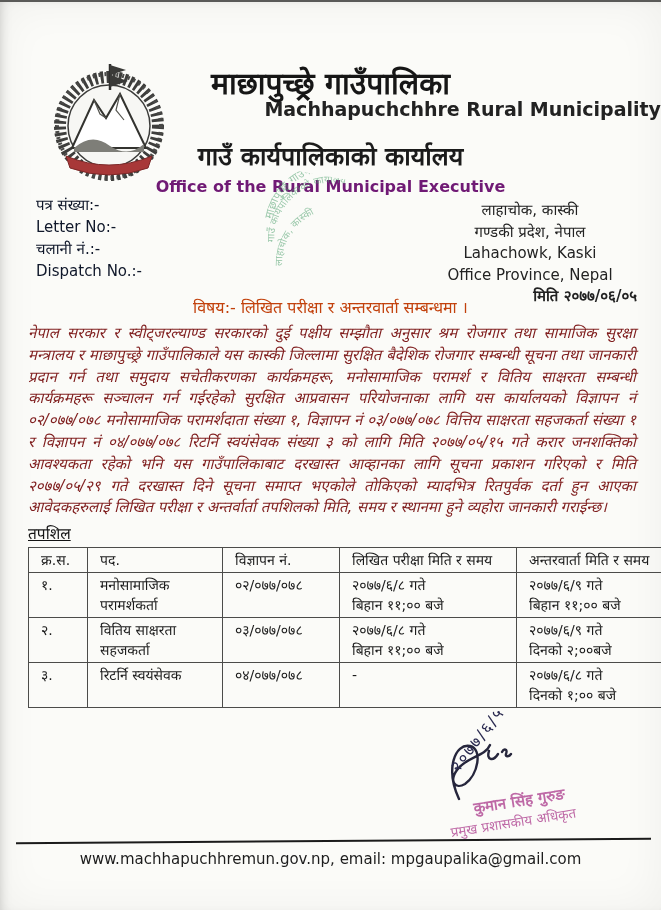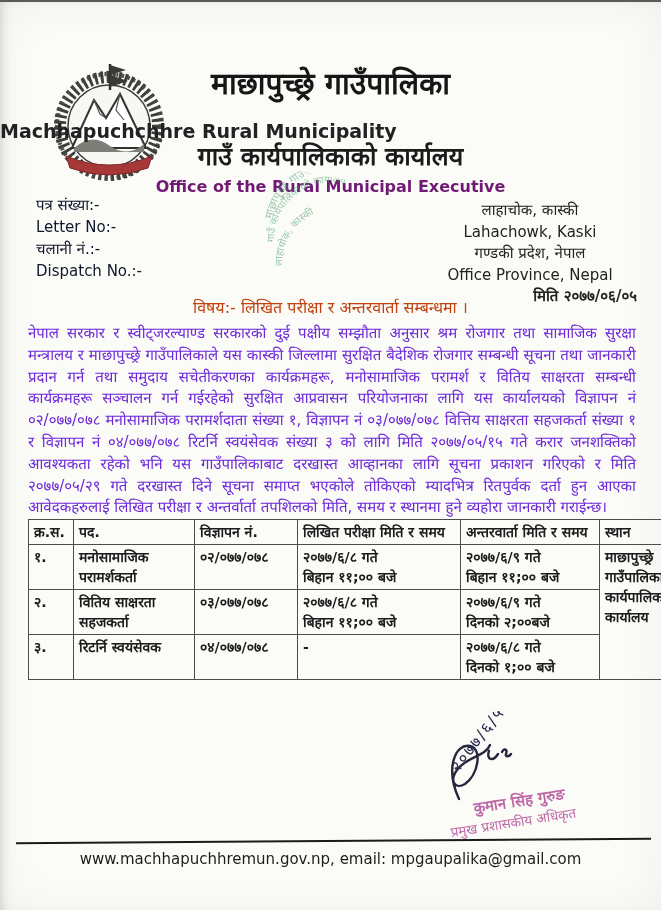--- a/index.html
+++ b/index.html
@@ -7,37 +7,37 @@
     position:relative;width:661px;height:910px;margin:0 auto;
     background:#fbfbf8;
     border-top:2px solid #5a5a58;
     box-shadow:inset 0 0 45px rgba(0,0,0,0.05), inset 6px 0 14px -8px rgba(0,0,0,0.25);
     font-family:"DejaVu Sans","Liberation Sans",sans-serif;
     color:#1f1f1f;overflow:hidden;
   }
   
   .emblem{position:absolute;left:44px;top:54px;width:130px;height:132px;}
   .title-np{position:absolute;top:60px;left:0;width:100%;text-align:center;font-size:30px;font-weight:bold;color:#161616;}
-  .title-en{position:absolute;top:118px;left:0;width:100%;text-align:left;font-size:19px;font-weight:600;color:#222;}
+  .title-en{position:absolute;top:96px;left:0;width:100%;text-align:right;font-size:19px;font-weight:600;color:#222;}
   .subtitle-np{position:absolute;top:136px;left:0;width:100%;text-align:center;font-size:25px;font-weight:bold;color:#1b1b1b;}
   .subtitle-en{position:absolute;top:175px;left:0;width:100%;text-align:center;font-size:16px;font-weight:600;color:#701a75;}
   
   .ref-block{position:absolute;left:36px;top:192px;font-size:15px;line-height:22px;color:#0f172a;}
   .addr-block{position:absolute;right:16px;top:198px;width:230px;text-align:center;font-size:15px;line-height:21.5px;color:#222;}
   .addr-block .date-line{text-align:right;padding-right:8px;font-weight:bold;}
   
   .subject{position:absolute;top:294px;left:0;width:100%;text-align:center;font-size:16px;color:#c2410c;}
   
   .content{position:absolute;left:28px;top:321px;width:608px;}
-  .body-text{margin:0;text-align:justify;font-size:15px;line-height:21.8px;color:#6d28d9;}
+  .body-text{margin:0;text-align:justify;font-size:15px;line-height:21.8px;color:#7f1d1d;font-style:italic;}
   .details-heading{margin:3px 0 3px 0;font-size:15.5px;text-decoration:underline;color:#141414;}
   table.schedule{border-collapse:collapse;width:610px;table-layout:fixed;}
   table.schedule th,table.schedule td{
-    border:1px solid #4c4c4a;padding:2px 5px;font-size:14px;line-height:20px;
-    text-align:left;vertical-align:top;font-weight:bold;color:#1c1c1c;
+    border:1px solid #4c4c4a;padding:2px 12px;font-size:14px;line-height:20px;
+    text-align:left;vertical-align:top;font-weight:normal;color:#1c1c1c;
   }
   th.c-sn,td.c-sn{width:34px;}
   th.c-post,td.c-post{width:110px;}
   th.c-adv,td.c-adv{width:92px;}
   th.c-exam,td.c-exam{width:152px;}
   th.c-intv,td.c-intv{width:128px;}
   th.c-loc,td.c-loc{width:88px;}
   td.center{text-align:center;}
   
   .round-stamp{position:absolute;left:252px;top:176px;opacity:0.55;transform:rotate(10deg);pointer-events:none;}
@@ -104,30 +104,31 @@
 
   <div class="ref-block">
     <div>पत्र संख्या:-</div>
     <div>Letter No:-</div>
     <div>चलानी नं.:-</div>
     <div>Dispatch No.:-</div>
   </div>
 
   <div class="addr-block">
     <div>लाहाचोक, कास्की</div>
+    <div>गण्डकी प्रदेश, नेपाल</div>
     <div>Lahachowk, Kaski</div>
-    <div>गण्डकी प्रदेश, नेपाल</div>
     <div>Office Province, Nepal</div>
     <div class="date-line">मिति २०७७/०६/०५</div>
   </div>
 
   <div class="subject">विषय:- लिखित परीक्षा र अन्तरवार्ता सम्बन्धमा ।</div>
 
   <div class="content">
     <p class="body-text">नेपाल सरकार र स्वीट्जरल्याण्ड सरकारको दुई पक्षीय सम्झौता अनुसार श्रम रोजगार तथा सामाजिक सुरक्षा मन्त्रालय र माछापुच्छ्रे गाउँपालिकाले यस कास्की जिल्लामा सुरक्षित बैदेशिक रोजगार सम्बन्धी सूचना तथा जानकारी प्रदान गर्न तथा समुदाय सचेतीकरणका कार्यक्रमहरू, मनोसामाजिक परामर्श र वितिय साक्षरता सम्बन्धी कार्यक्रमहरू सञ्चालन गर्न गईरहेको सुरक्षित आप्रवासन परियोजनाका लागि यस कार्यालयको विज्ञापन नं ०२/०७७/०७८ मनोसामाजिक परामर्शदाता संख्या १, विज्ञापन नं ०३/०७७/०७८ वित्तिय साक्षरता सहजकर्ता संख्या १ र विज्ञापन नं ०४/०७७/०७८ रिटर्नि स्वयंसेवक संख्या ३ को लागि मिति २०७७/०५/१५ गते करार जनशक्तिको आवश्यकता रहेको भनि यस गाउँपालिकाबाट दरखास्त आव्हानका लागि सूचना प्रकाशन गरिएको र मिति २०७७/०५/२९ गते दरखास्त दिने सूचना समाप्त भएकोले तोकिएको म्यादभित्र रितपुर्वक दर्ता हुन आएका आवेदकहरुलाई लिखित परीक्षा र अन्तर्वार्ता तपशिलको मिति, समय र स्थानमा हुने व्यहोरा जानकारी गराईन्छ।</p>
+    <div class="details-heading">तपशिल</div>
 
     <table class="schedule">
       <thead>
         <tr>
           <th class="c-sn">क्र.स.</th>
           <th class="c-post">पद.</th>
           <th class="c-adv">विज्ञापन नं.</th>
           <th class="c-exam">लिखित परीक्षा मिति र समय</th>
           <th class="c-intv">अन्तरवार्ता मिति र समय</th>
           <th class="c-loc">स्थान</th>

